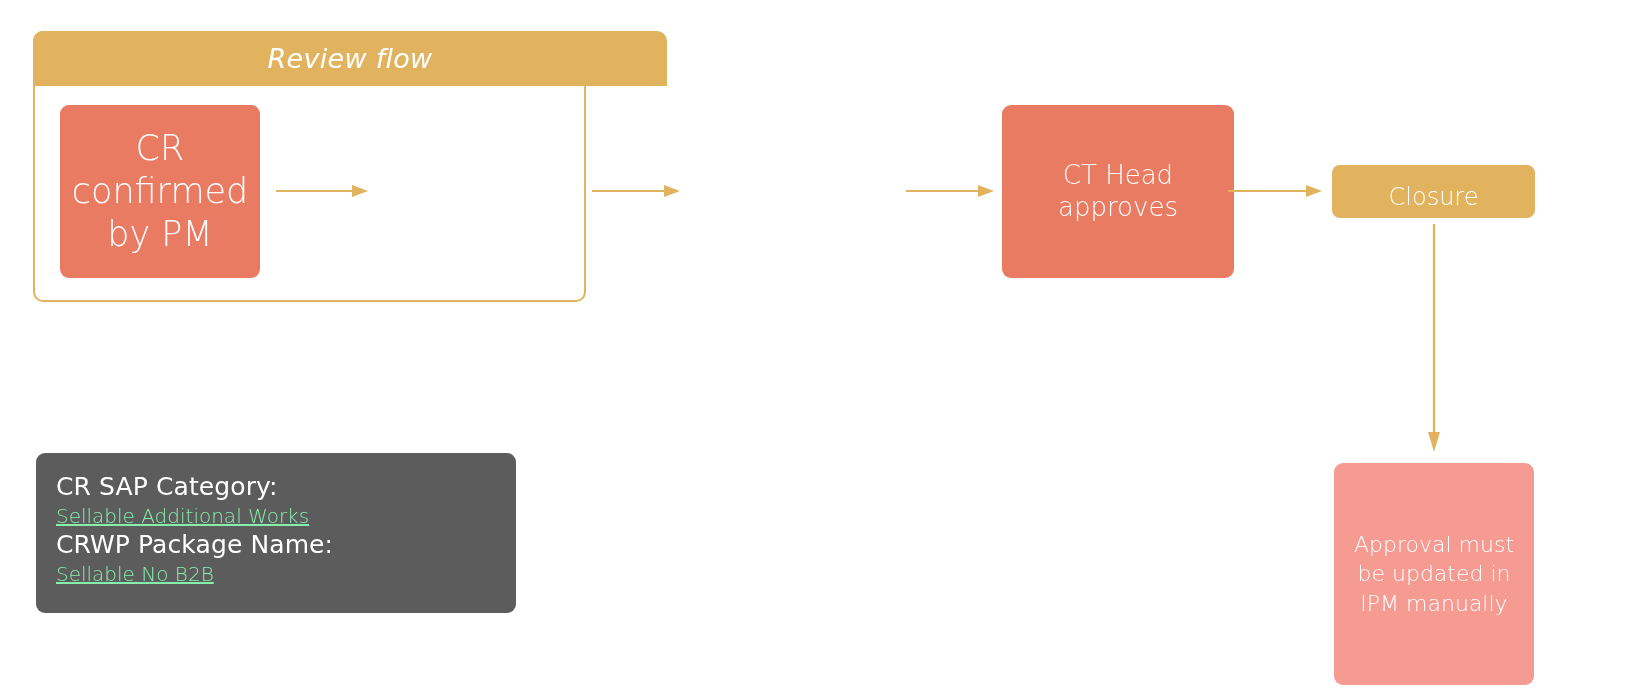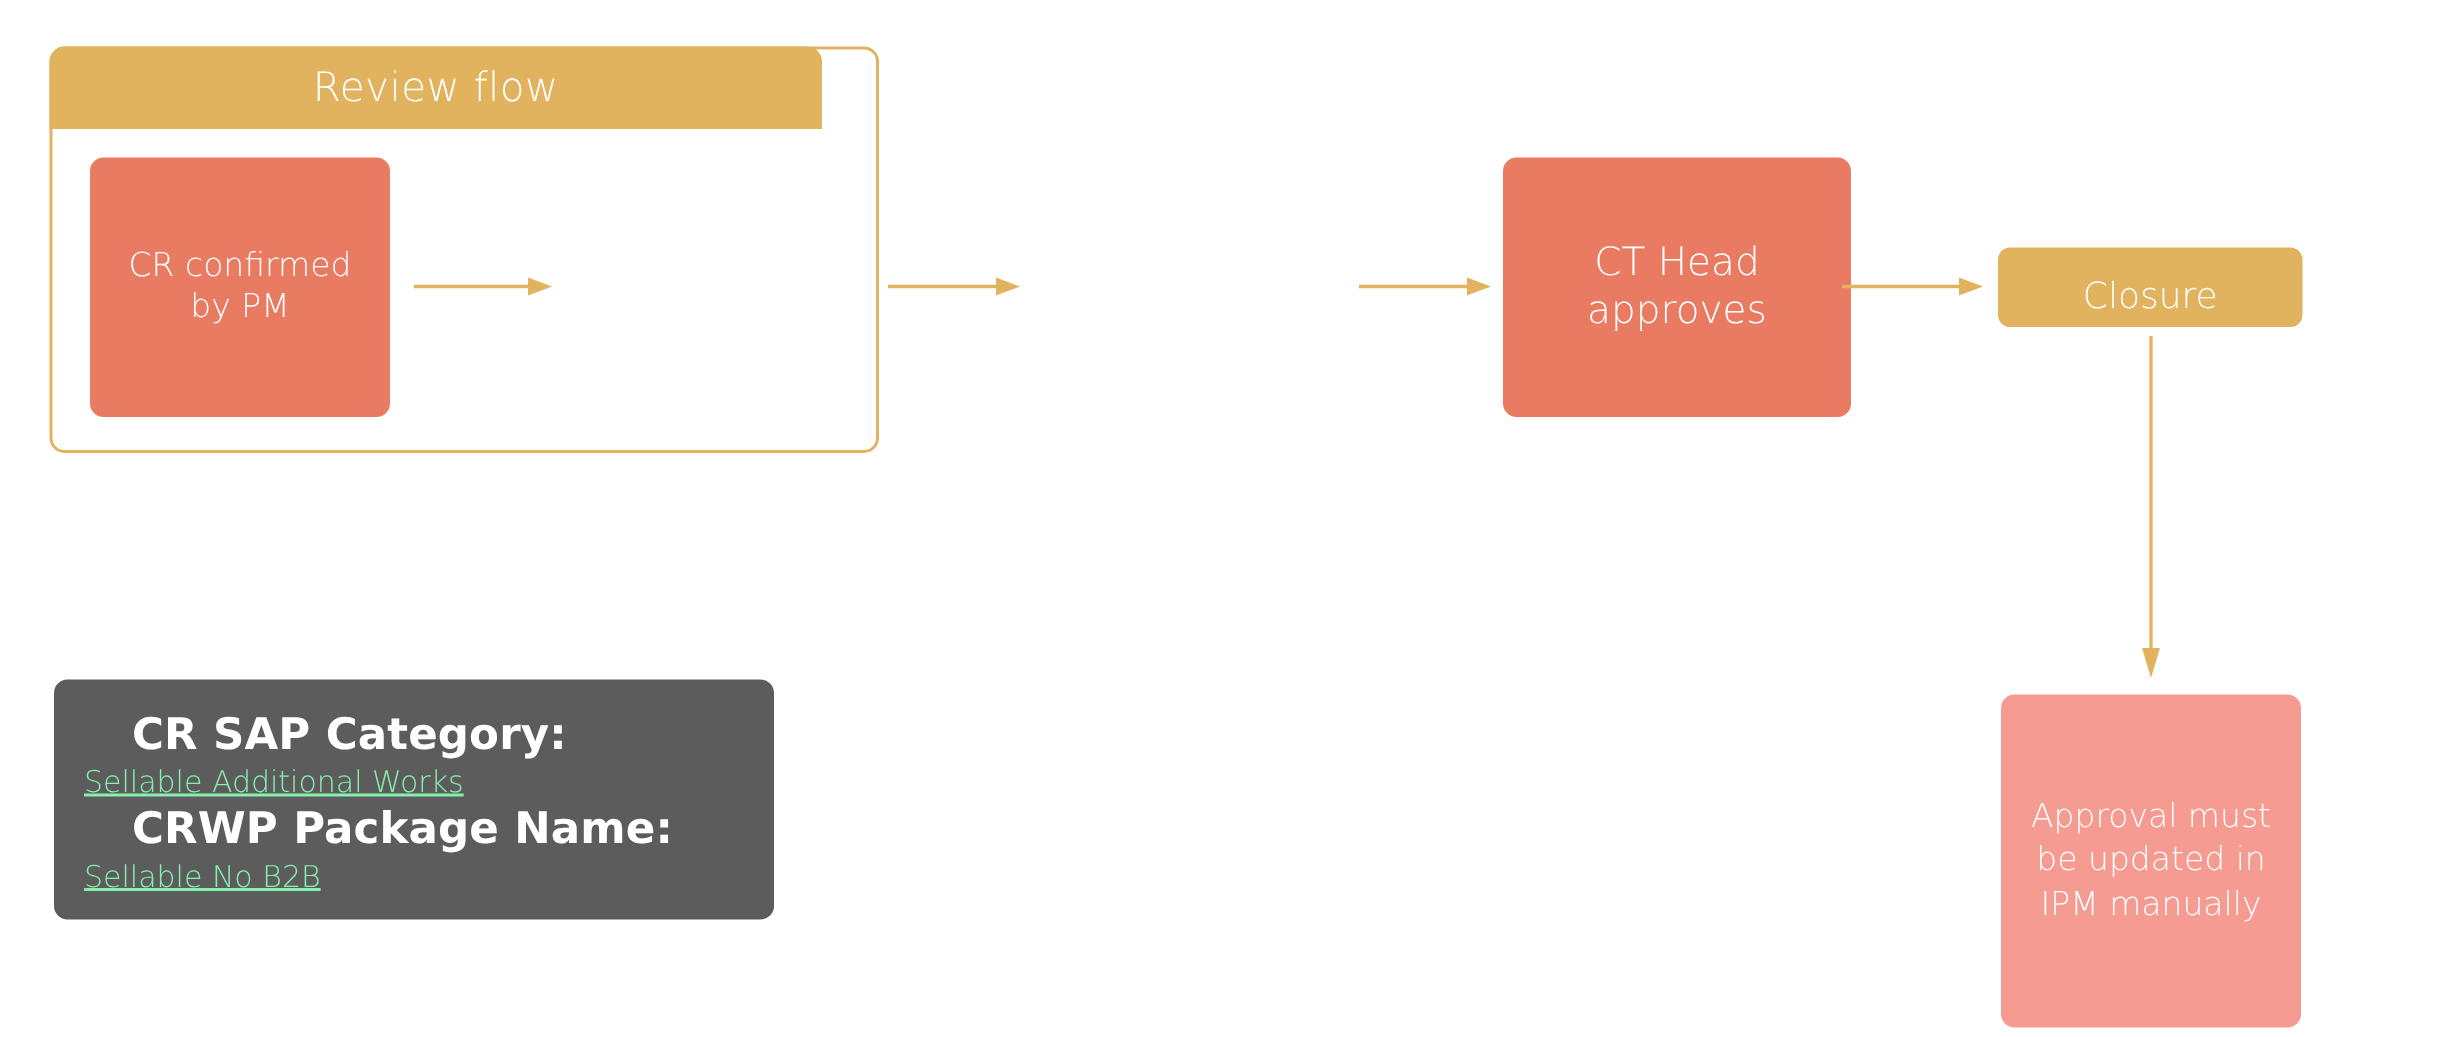--- a/index.html
+++ b/index.html
@@ -30,28 +30,29 @@
     height: 271px;
     box-sizing: border-box;
     border: 2px solid #E2B35F;
     border-radius: 10px;
     background: #ffffff;
   }
   .group-header {
     position: absolute;
     left: -2px;
     top: -2px;
-    width: 515px;
+    width: 634px;
     height: 55px;
     box-sizing: border-box;
     background: #E2B35F;
     border-radius: 10px 10px 0 0;
     display: flex;
     align-items: center;
     justify-content: center;
+    font-style: italic;
   }
   .group-header-label {
     color: #ffffff;
     font-size: 27px;
     font-weight: 300;
     letter-spacing: 0.3px;
   }
 
   
   .pbox {
@@ -66,21 +67,21 @@
     font-weight: 300;
     line-height: 1.22;
     padding: 6px 10px;
   }
   .pbox.salmon { background: #E97B63; }
   .pbox.gold   { background: #E2B35F; }
   .pbox.pink   { background: #F59B92; }
 
   #box-cr-confirmed {
     left: 60px; top: 105px; width: 200px; height: 173px;
-    font-size: 22px;
+    font-size: 35px;
   }
   #box-ct-contract-manager {
     left: 382px; top: 105px; width: 188px; height: 180px;
     font-size: 18px;
     line-height: 1.40;
   }
   #box-cbt-com {
     left: 684px; top: 105px; width: 204px; height: 173px;
     font-size: 26px;
   }
@@ -125,25 +126,24 @@
     top: 453px;
     width: 480px;
     height: 160px;
     box-sizing: border-box;
     background: #5C5C5C;
     border-radius: 9px;
     padding: 18px 20px 0 20px;
     color: #ffffff;
   }
   .info-label {
-    font-size: 29px;
-    font-weight: 700;
+    font-size: 25px;
+    font-weight: 400;
     line-height: 1.26;
     letter-spacing: 0.1px;
-    margin-left: 32px;
   }
   .info-value {
     font-size: 20px;
     font-weight: 300;
     line-height: 1.34;
     color: #86efac;
     text-decoration: underline;
   }
 </style>
 </head>

